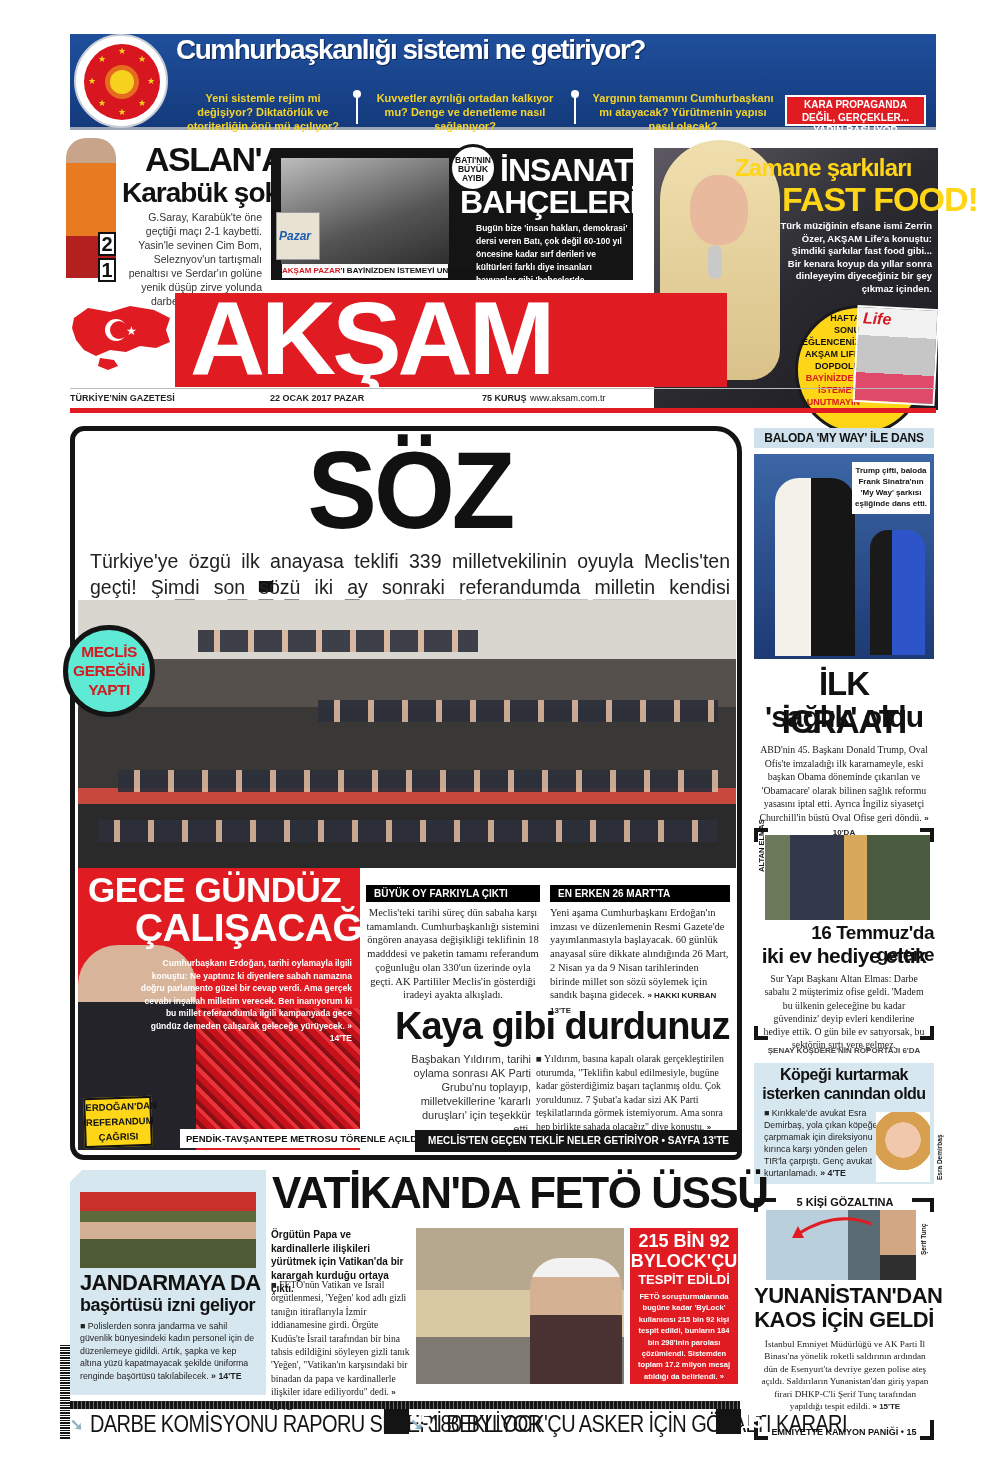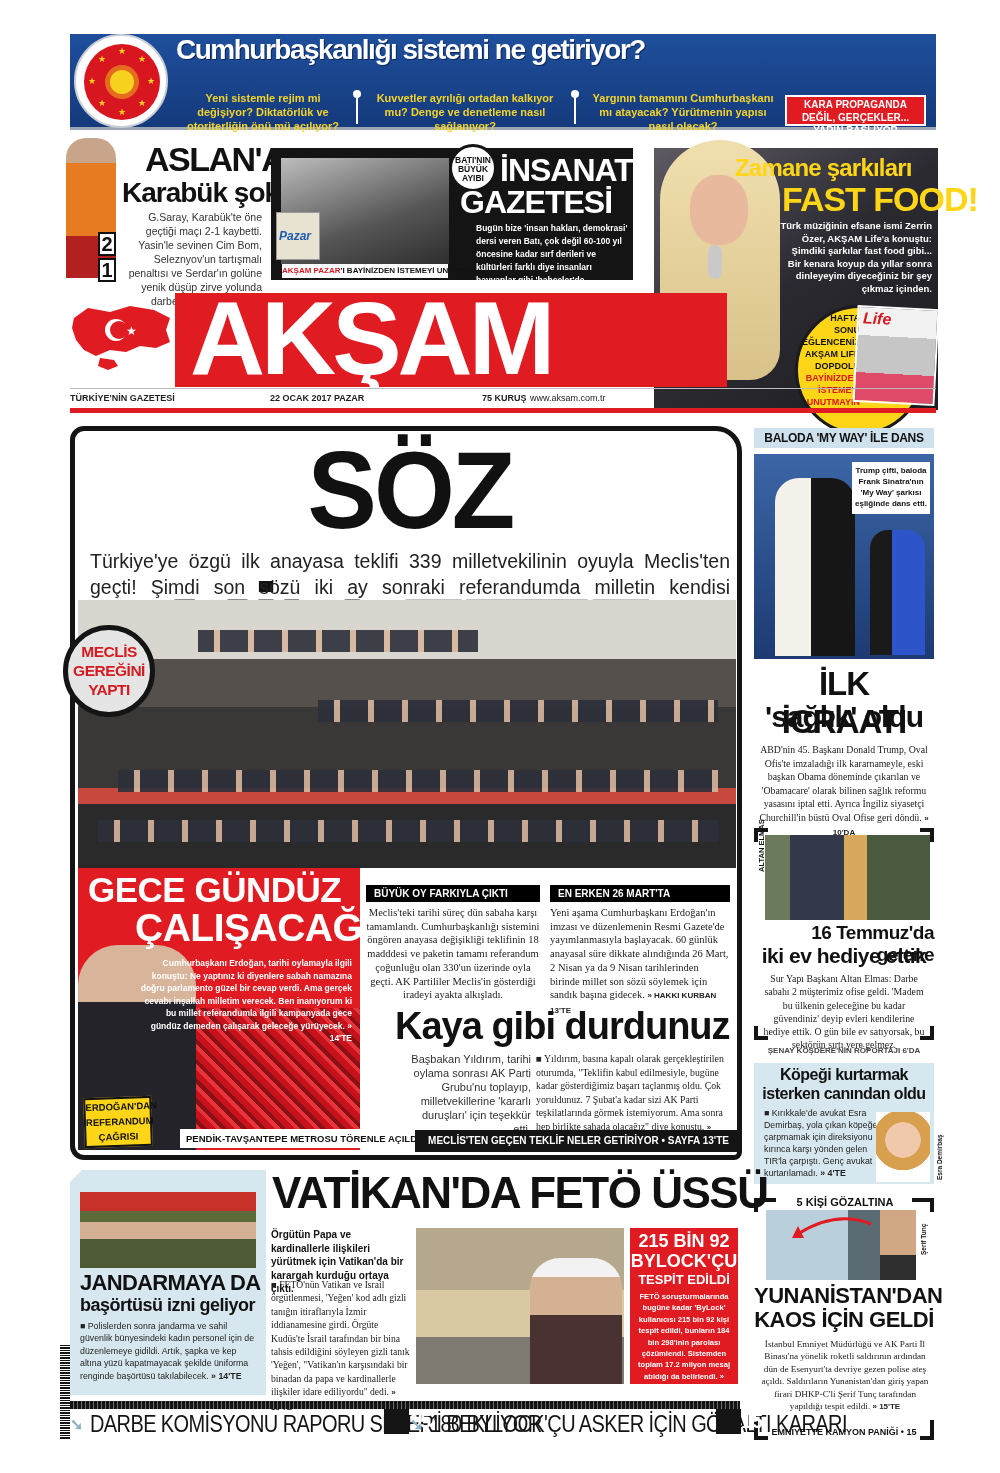--- a/index.html
+++ b/index.html
@@ -59,21 +59,21 @@
   #mast-line { left: 70px; top: 388px; width: 866px; height: 1px; background: #bbb; }
   .mast-meta { top: 393px; font-size: 9px; font-weight: 700; color: #222; }
   #mast-red-rule { left: 70px; top: 408px; width: 866px; height: 5px; background: #e01b22; }
 
   
   #main-box { left: 70px; top: 426px; width: 672px; height: 734px; border: 5px solid #141414; border-radius: 14px 26px 8px 14px; background: #fff; }
   #main-headline { left: 90px; top: 424px; width: 640px; font-size: 104px; font-weight: 900; letter-spacing: -3px; text-align: center; line-height: 140px; transform: scaleY(1.05); }
   #main-deck { left: 90px; top: 548px; width: 640px; font-size: 19.5px; line-height: 26px; color: #222; text-align: justify; }
   #parliament-photo { left: 78px; top: 600px; width: 658px; height: 268px; background: linear-gradient(180deg, #d9d6cf 0 22%, #55504b 22% 40%, #3a3836 40% 70%, #c7493e 70% 76%, #2b2a2a 76%); }
   .suit-row { position: absolute; height: 22px; background: repeating-linear-gradient(90deg, #2c2f3a 0 16px, #d8b59c 16px 22px, #2c2f3a 22px 34px); opacity: .9; }
-  #meclis-badge { left: 63px; top: 625px; width: 92px; height: 92px; border-radius: 50%; background: #e5e5e5; border: 5px solid #141414; color: #d71920; font-weight: 900; font-size: 15.5px; text-align: center; line-height: 19px; padding-top: 12px; letter-spacing: -0.5px; }
+  #meclis-badge { left: 63px; top: 625px; width: 92px; height: 92px; border-radius: 50%; background: #5eead4; border: 5px solid #141414; color: #d71920; font-weight: 900; font-size: 15.5px; text-align: center; line-height: 19px; padding-top: 12px; letter-spacing: -0.5px; }
 
   
   #gece-box { left: 78px; top: 868px; width: 282px; height: 282px; background: #e01b22; }
   #gece-crowd { left: 78px; top: 1008px; width: 282px; height: 130px; background: repeating-linear-gradient(45deg, #c8121b 0 6px, #e8333a 6px 10px, #8a1016 10px 14px); }
   #gece-title1 { left: 88px; top: 870px; font-size: 35px; font-weight: 900; color: #fff; letter-spacing: -0.5px; }
   #gece-title2 { left: 88px; top: 906px; font-size: 39px; font-weight: 900; color: #fff; letter-spacing: -0.5px; margin-left: 47px; }
   #erdogan { left: 78px; top: 945px; width: 118px; height: 205px; background: linear-gradient(180deg, #d8b49b 0 28%, #24232a 28%); border-radius: 40px 40px 0 0; }
   #gece-body { left: 140px; top: 957px; width: 212px; font-size: 8.5px; line-height: 12.5px; color: #fff; text-align: right; font-weight: 700; }
   #erdogan-badge { left: 84px; top: 1097px; width: 68px; height: 50px; background: #ffd617; border: 2px solid #141414; font-size: 9.5px; font-weight: 900; line-height: 15px; text-align: center; transform: rotate(-2deg); }
   #pendik-strip { left: 180px; top: 1129px; width: 200px; height: 19px; background: #fff; font-size: 9.5px; font-weight: 700; line-height: 19px; padding-left: 6px; white-space: nowrap; }
@@ -186,21 +186,21 @@
   </div>
 <div id="insanat-cta" class="abs">
   <span class="red">AKŞAM PAZAR</span><span>'I BAYİNİZDEN İSTEMEYİ UNUTMAYIN!</span>
 </div>
 <div id="bati-badge" class="abs">
   <div>BATI'NIN</div>
   <div>BÜYÜK</div>
   <div>AYIBI</div>
 </div>
 <div id="insanat-title1" class="abs">İNSANAT</div>
-<div id="insanat-title2" class="abs">GAZETESİ</div>
+<div id="insanat-title2" class="abs">BAHÇELERİ</div>
 <div id="insanat-body" class="abs">Bugün bize 'insan hakları, demokrasi' dersi veren Batı, çok değil 60-100 yıl öncesine kadar sırf derileri ve kültürleri farklı diye insanları hayvanlar gibi 'bahçeler'de sergiliyordu.</div>
 
 <div id="zerrin-box" class="abs"></div>
 <div id="zerrin-hair" class="abs"></div>
 <div id="zerrin-face" class="abs"></div>
 <div id="zerrin-mic" class="abs"></div>
 <div id="zerrin-title1" class="abs">Zamane şarkıları</div>
 <div id="zerrin-title2" class="abs">FAST FOOD!</div>
 <div id="zerrin-body" class="abs">Türk müziğinin efsane ismi Zerrin Özer, AKŞAM Life'a konuştu: Şimdiki şarkılar fast food gibi... Bir kenara koyup da yıllar sonra dinleyeyim diyeceğiniz bir şey çıkmaz içinden.</div>
 <div id="life-circle" class="abs"></div>

